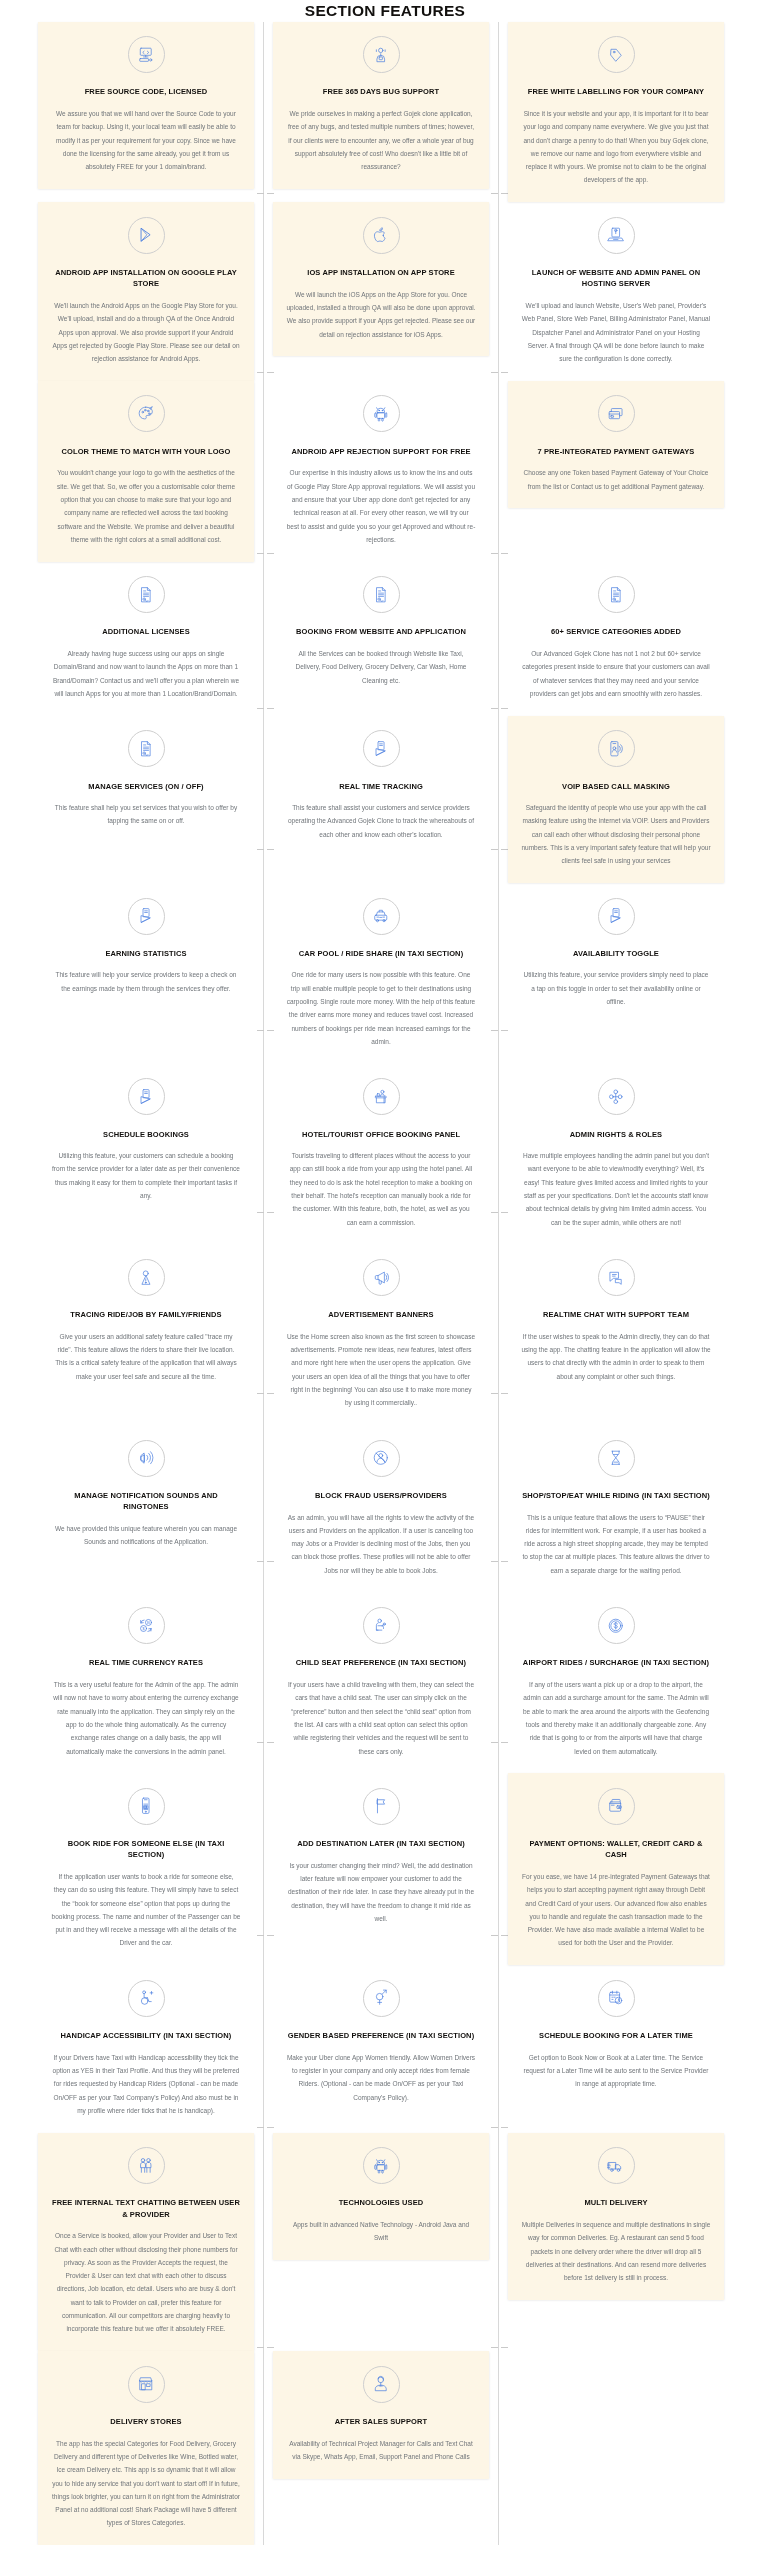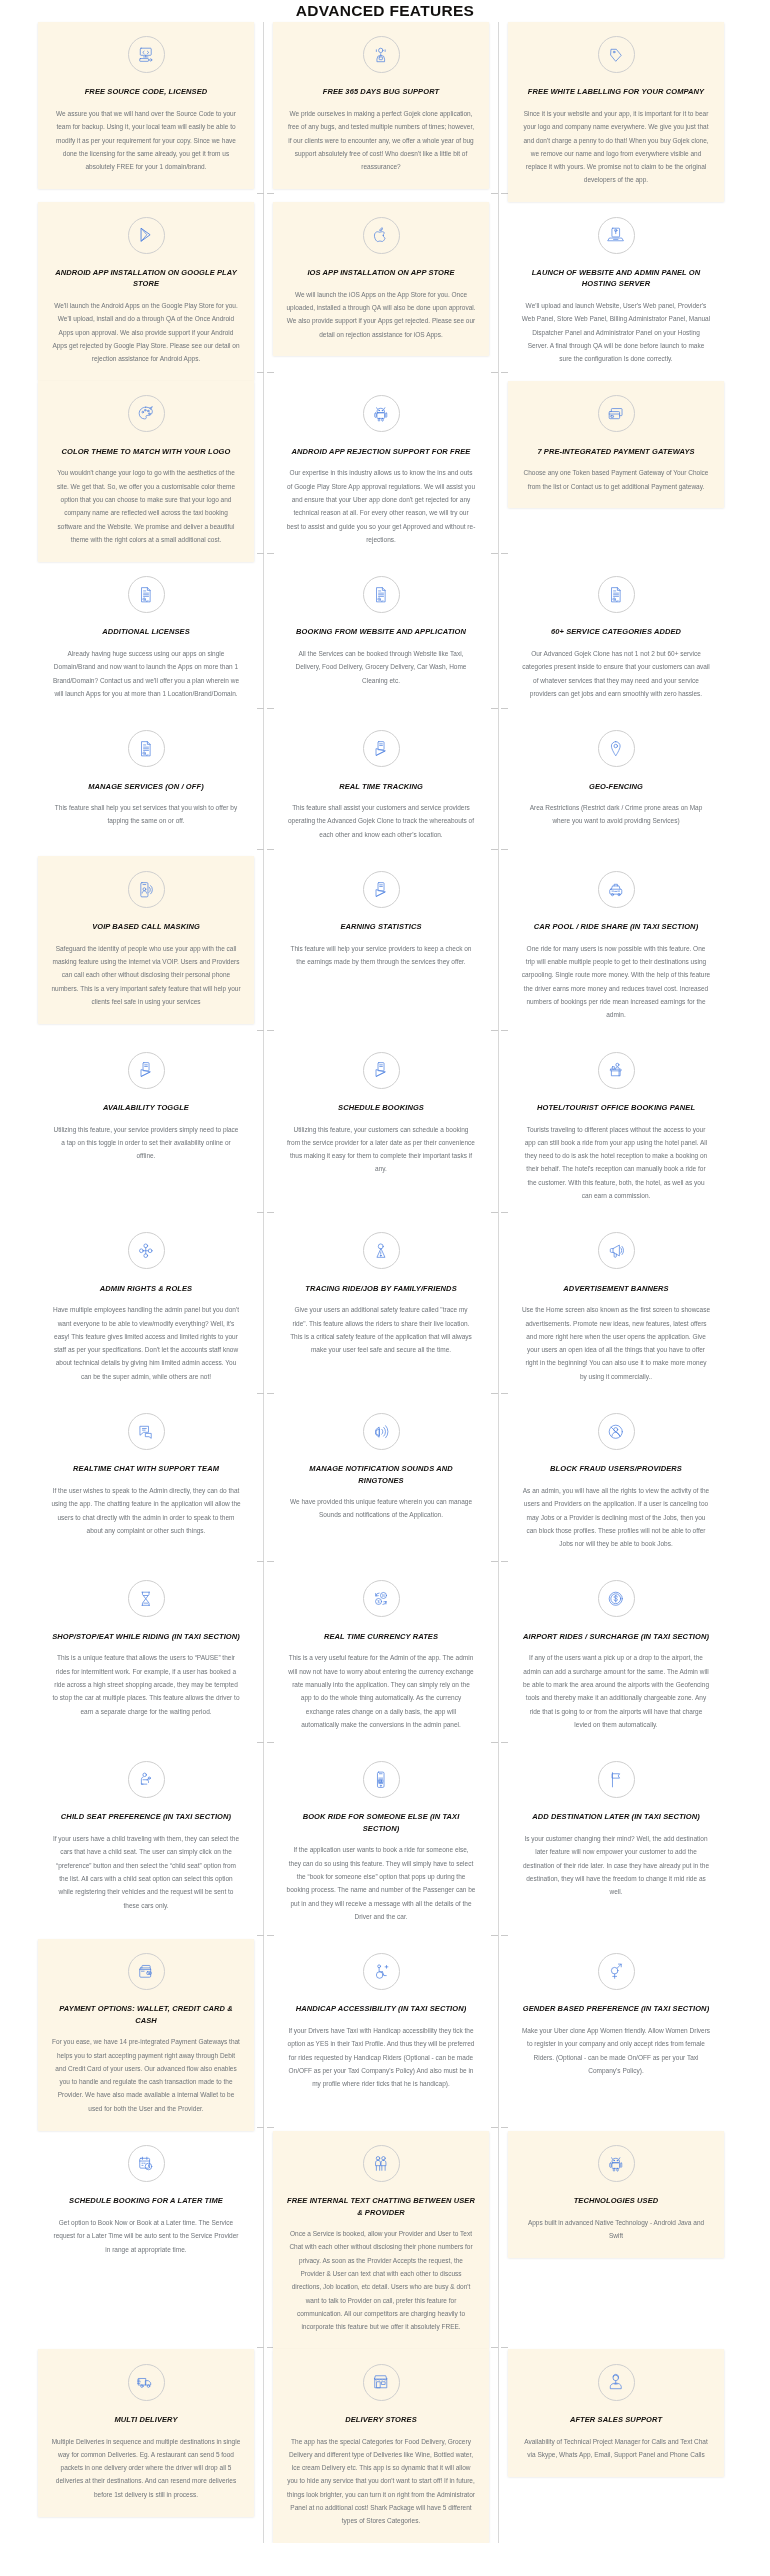--- a/index.html
+++ b/index.html
@@ -84,41 +84,40 @@
   .card-title {
     text-align: center;
     font-size: 7.5px;
     font-weight: 700;
     letter-spacing: 0.1px;
     line-height: 1.5;
     color: #12100e;
     text-transform: uppercase;
     margin-bottom: 9.3px;
     font-family: "Liberation Sans", sans-serif;
-    font-style: italic;
   }
 
   .card-text {
     text-align: center;
     font-size: 6.5px;
     line-height: 2.05;
     color: #6f7479;
     font-family: "Liberation Sans", sans-serif;
   }
   .dash {
     position: absolute;
     width: 6.7px;
     height: 0.5px;
     background: #c9c9c9;
   }
 </style>
 </head>
 <body>
 
-<h1 class="page-title">ADVANCED FEATURES</h1>
+<h1 class="page-title">SECTION FEATURES</h1>
 
 <div class="grid-wrap">
   <div class="vline v1"></div>
   <div class="vline v2"></div>
   <div class="grid" id="grid">
       <div class="card filled">
         <div class="icon-wrap">
           <div class="icon-circle">
             <svg width="17.5" height="17.5" viewBox="0 0 32 32" fill="none" stroke="#4a7fe0" stroke-width="1.3" stroke-linecap="round" stroke-linejoin="round">
               <rect x="6" y="4" width="20" height="13" rx="1.5"></rect>
@@ -316,32 +315,20 @@
               <rect x="11" y="3" width="11" height="15" rx="1.4"></rect>
               <path d="M14 7h5M14 10h5"></path>
               <path d="M8 16l16 4-16 8z"></path>
               <path d="M24 20 8 28"></path>
             </svg>
           </div>
         </div>
         <div class="card-title">REAL TIME TRACKING</div>
         <div class="card-text">This feature shall assist your customers and service providers operating the Advanced Gojek Clone to track the whereabouts of each other and know each other's location.</div>
       </div>
-      <div class="card">
-        <div class="icon-wrap">
-          <div class="icon-circle">
-            <svg width="17.5" height="17.5" viewBox="0 0 32 32" fill="none" stroke="#4a7fe0" stroke-width="1.3" stroke-linecap="round" stroke-linejoin="round">
-              <path d="M16 3a8 8 0 0 0-8 8c0 6 8 18 8 18s8-12 8-18a8 8 0 0 0-8-8z"></path>
-              <circle cx="16" cy="11" r="3.2"></circle>
-            </svg>
-          </div>
-        </div>
-        <div class="card-title">GEO-FENCING</div>
-        <div class="card-text">Area Restrictions (Restrict dark / Crime prone areas on Map where you want to avoid providing Services)</div>
-      </div>
       <div class="card filled">
         <div class="icon-wrap">
           <div class="icon-circle">
             <svg width="17.5" height="17.5" viewBox="0 0 32 32" fill="none" stroke="#4a7fe0" stroke-width="1.3" stroke-linecap="round" stroke-linejoin="round">
               <rect x="7" y="3" width="13" height="26" rx="2"></rect>
               <path d="M11 6.5h5"></path>
               <circle cx="13.5" cy="15" r="2.6"></circle>
               <path d="M9.5 22c0-2.4 1.8-4 4-4s4 1.6 4 4"></path>
               <path d="M22 11a6 6 0 0 1 0 10M25 8.5a10 10 0 0 1 0 15"></path>
             </svg>
@@ -534,45 +521,45 @@
             </svg>
           </div>
         </div>
         <div class="card-title">REAL TIME CURRENCY RATES</div>
         <div class="card-text">This is a very useful feature for the Admin of the app. The admin will now not have to worry about entering the currency exchange rate manually into the application. They can simply rely on the app to do the whole thing automatically. As the currency exchange rates change on a daily basis, the app will automatically make the conversions in the admin panel.</div>
       </div>
       <div class="card">
         <div class="icon-wrap">
           <div class="icon-circle">
             <svg width="17.5" height="17.5" viewBox="0 0 32 32" fill="none" stroke="#4a7fe0" stroke-width="1.3" stroke-linecap="round" stroke-linejoin="round">
-              <circle cx="16" cy="16" r="12"></circle>
-              <circle cx="16" cy="16" r="9"></circle>
-              <path d="M16 10v12"></path>
-              <path d="M19 12.8c0-1.3-1.3-2.3-3-2.3s-3 1-3 2.3 1.3 2 3 2.5 3 1.1 3 2.5-1.3 2.3-3 2.3-3-1-3-2.3"></path>
-            </svg>
-          </div>
-        </div>
-        <div class="card-title">AIRPORT RIDES / SURCHARGE (IN TAXI SECTION)</div>
-        <div class="card-text">If any of the users want a pick up or a drop to the airport, the admin can add a surcharge amount for the same. The Admin will be able to mark the area around the airports with the Geofencing tools and thereby make it an additionally chargeable zone. Any ride that is going to or from the airports will have that charge levied on them automatically.</div>
-      </div>
-      <div class="card">
-        <div class="icon-wrap">
-          <div class="icon-circle">
-            <svg width="17.5" height="17.5" viewBox="0 0 32 32" fill="none" stroke="#4a7fe0" stroke-width="1.3" stroke-linecap="round" stroke-linejoin="round">
               <circle cx="14" cy="7" r="3.2"></circle>
               <path d="M11 11c-2 .5-3 2.5-3 5v8h3"></path>
               <path d="M11 16h7a3 3 0 0 1 3 3v2"></path>
               <path d="M8 24h10"></path>
               <path d="M18 16l4-2"></path>
               <circle cx="22.5" cy="13" r="2"></circle>
             </svg>
           </div>
         </div>
         <div class="card-title">CHILD SEAT PREFERENCE (IN TAXI SECTION)</div>
         <div class="card-text">If your users have a child traveling with them, they can select the cars that have a child seat. The user can simply click on the “preference” button and then select the “child seat” option from the list. All cars with a child seat option can select this option while registering their vehicles and the request will be sent to these cars only.</div>
+      </div>
+      <div class="card">
+        <div class="icon-wrap">
+          <div class="icon-circle">
+            <svg width="17.5" height="17.5" viewBox="0 0 32 32" fill="none" stroke="#4a7fe0" stroke-width="1.3" stroke-linecap="round" stroke-linejoin="round">
+              <circle cx="16" cy="16" r="12"></circle>
+              <circle cx="16" cy="16" r="9"></circle>
+              <path d="M16 10v12"></path>
+              <path d="M19 12.8c0-1.3-1.3-2.3-3-2.3s-3 1-3 2.3 1.3 2 3 2.5 3 1.1 3 2.5-1.3 2.3-3 2.3-3-1-3-2.3"></path>
+            </svg>
+          </div>
+        </div>
+        <div class="card-title">AIRPORT RIDES / SURCHARGE (IN TAXI SECTION)</div>
+        <div class="card-text">If any of the users want a pick up or a drop to the airport, the admin can add a surcharge amount for the same. The Admin will be able to mark the area around the airports with the Geofencing tools and thereby make it an additionally chargeable zone. Any ride that is going to or from the airports will have that charge levied on them automatically.</div>
       </div>
       <div class="card">
         <div class="icon-wrap">
           <div class="icon-circle">
             <svg width="17.5" height="17.5" viewBox="0 0 32 32" fill="none" stroke="#4a7fe0" stroke-width="1.3" stroke-linecap="round" stroke-linejoin="round">
               <rect x="10" y="2" width="12" height="28" rx="2.2"></rect>
               <path d="M13.5 5h5"></path>
               <path d="M12.5 13h7"></path>
               <rect x="12.5" y="16" width="2" height="5"></rect>
               <rect x="15.2" y="16" width="2" height="5"></rect>

